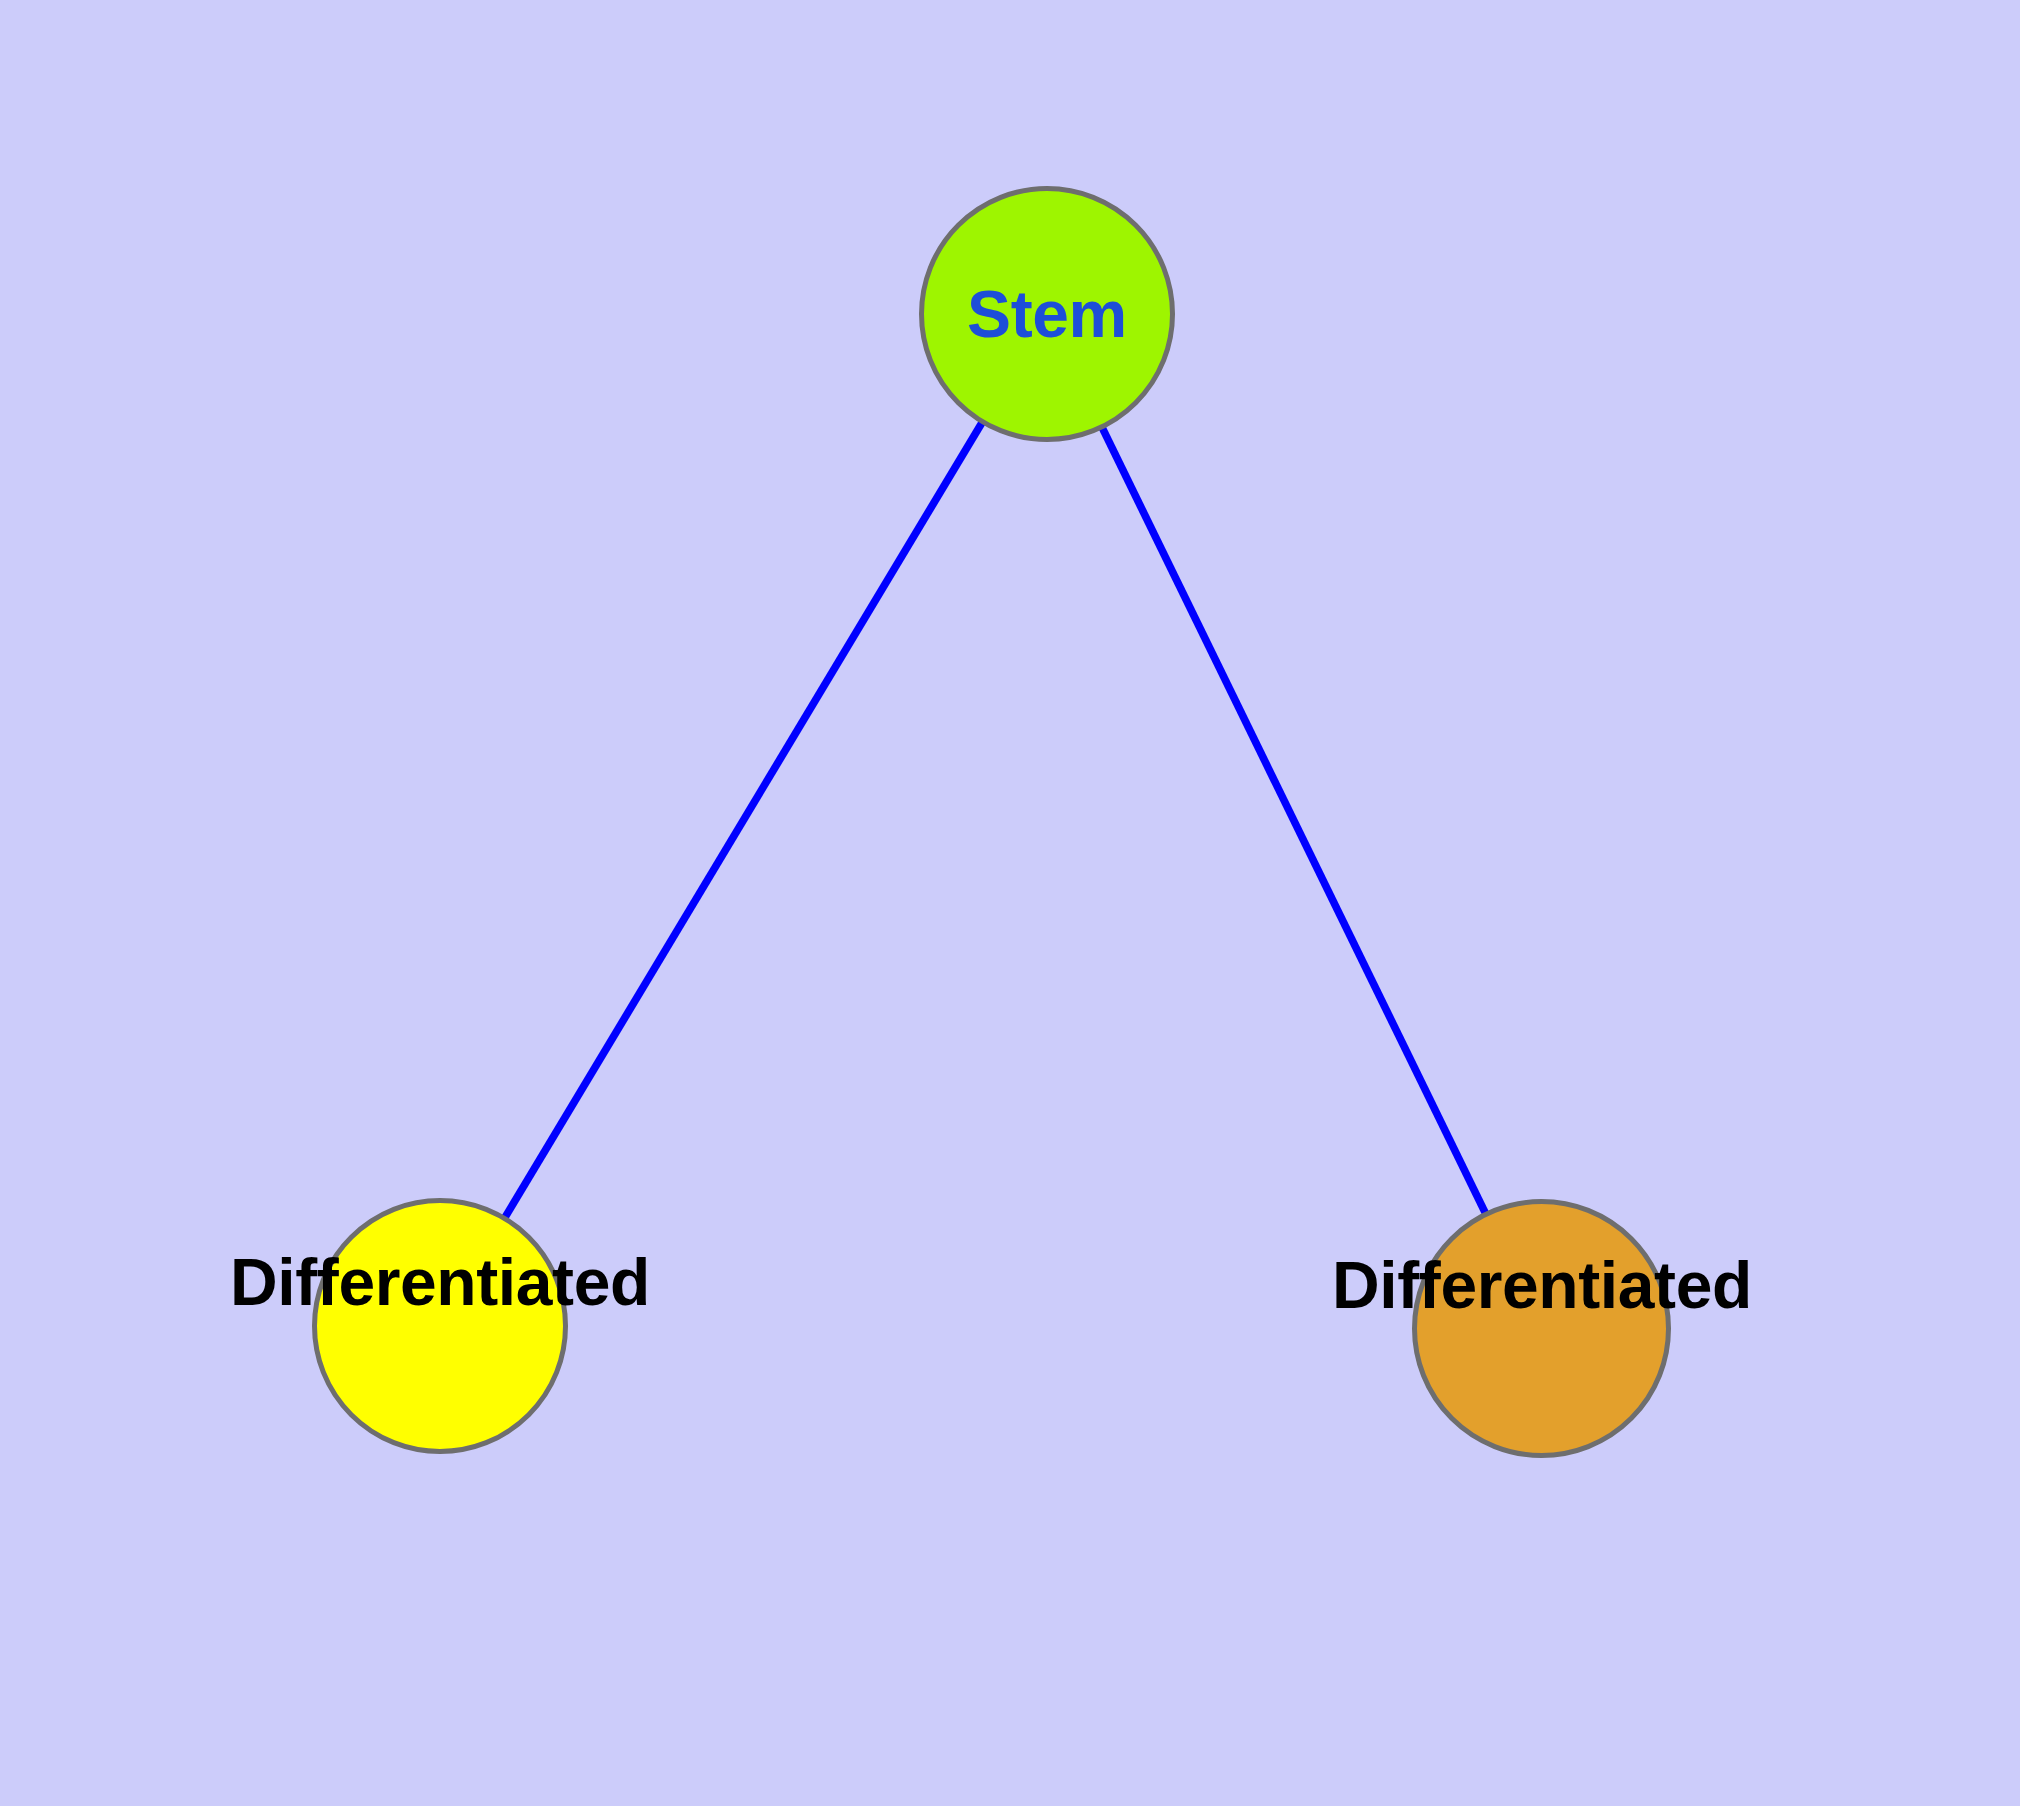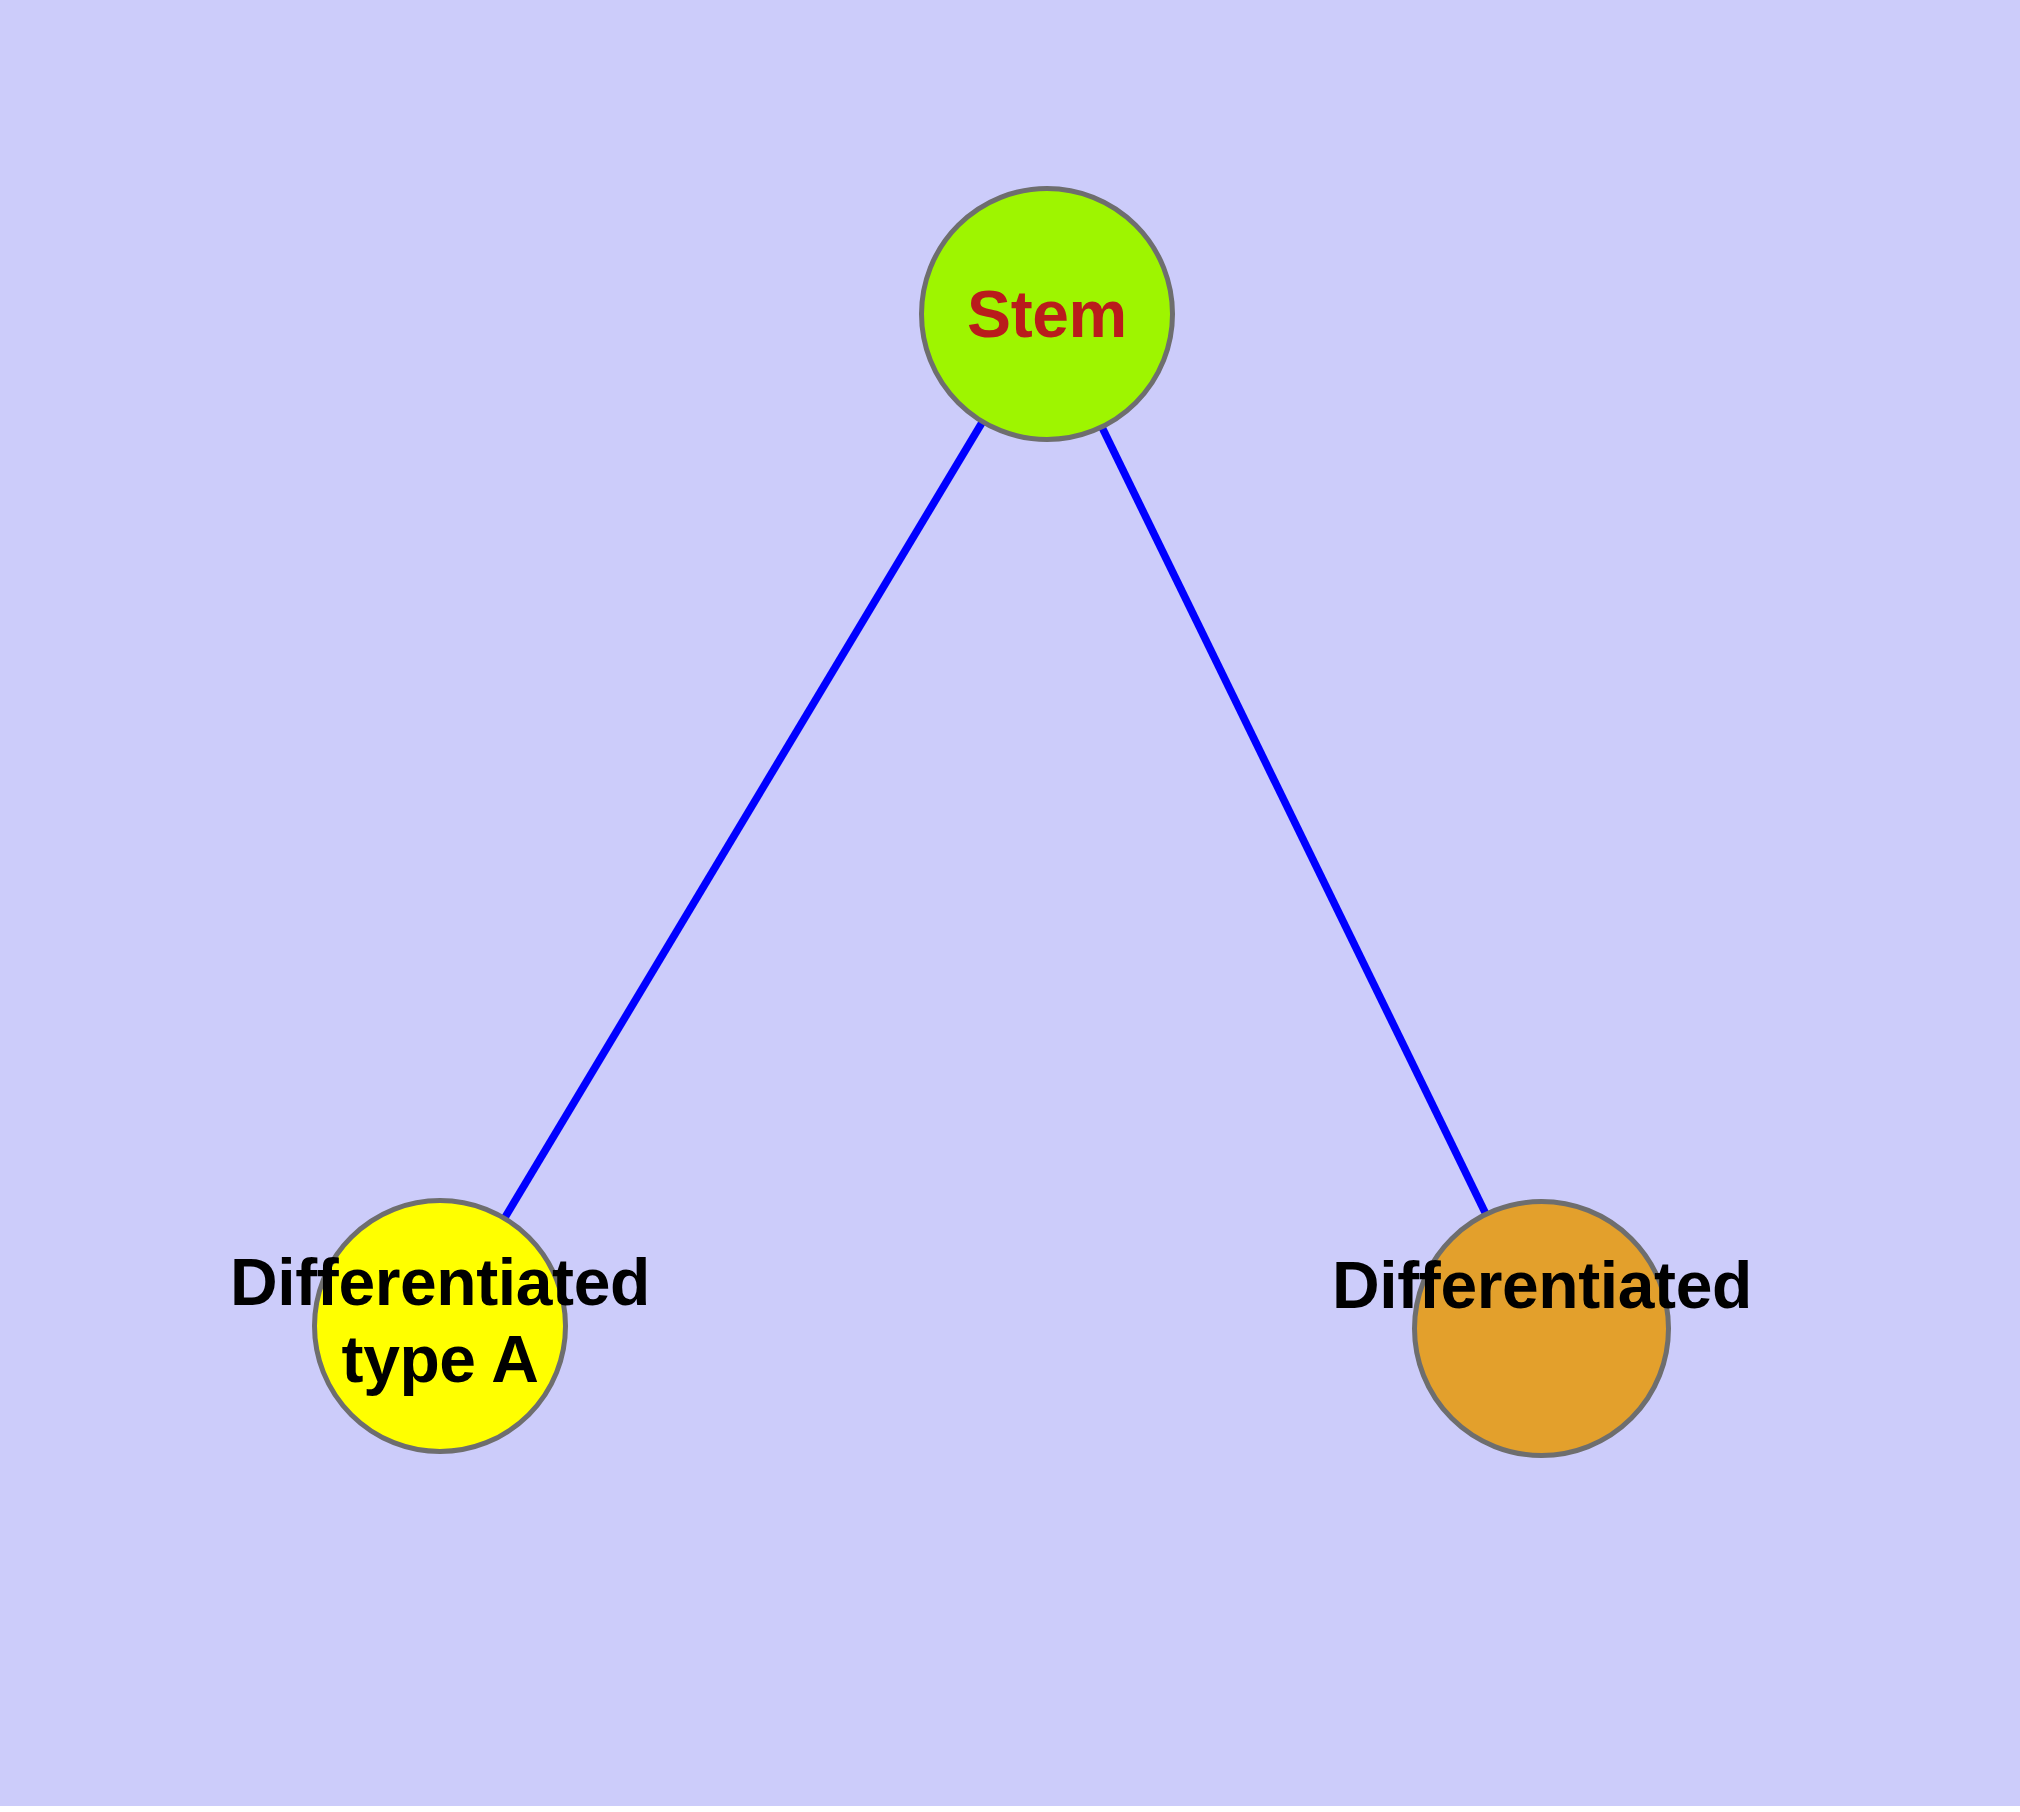--- a/index.html
+++ b/index.html
@@ -53,25 +53,24 @@
 
   <svg id="edge-layer" viewBox="0 0 2384 2131">
     <line class="graph-edge" x1="1159.3535875540233" y1="497.04213693861743" x2="594.6464124459766" y2="1437.9578630613826" stroke="#0000ff" stroke-width="9"></line>
     <line class="graph-edge" x1="1299.4569719560782" y1="503.11471820449583" x2="1753.6660624390772" y2="1434.0878026362593" stroke="#0000ff" stroke-width="9"></line>
   </svg>
 
   <div class="node" style="left: 919px; top: 186px; width: 256px; height: 256px; background: rgb(158, 245, 0); border-color: rgb(110, 110, 110);"></div>
   <div class="node" style="left: 312px; top: 1198px; width: 256px; height: 256px; background: rgb(255, 255, 0); border-color: rgb(110, 110, 110);"></div>
   <div class="node" style="left: 1412px; top: 1199px; width: 259px; height: 259px; background: rgb(227, 160, 44); border-color: rgb(110, 110, 110);"></div>
 
-  <div class="node-label" style="font-size: 66px; color: #b91c1c; width: 848px; left: 623px; top: 276px;">
+  <div class="node-label" style="font-size: 66px; color: #1d4ed8; width: 848px; left: 623px; top: 276px;">
       <div>Stem</div>
     </div>
   <div class="node-label" style="font-size: 66px; color: rgb(0, 0, 0); width: 848px; left: 16px; top: 1244px;">
       <div>Differentiated</div>
-      <div>type A</div>
     </div>
   <div class="node-label" style="font-size: 66px; color: rgb(0, 0, 0); width: 848px; left: 1118px; top: 1247px;">
       <div>Differentiated</div>
     </div>
 
 </div>
 
 
 </body></html>

